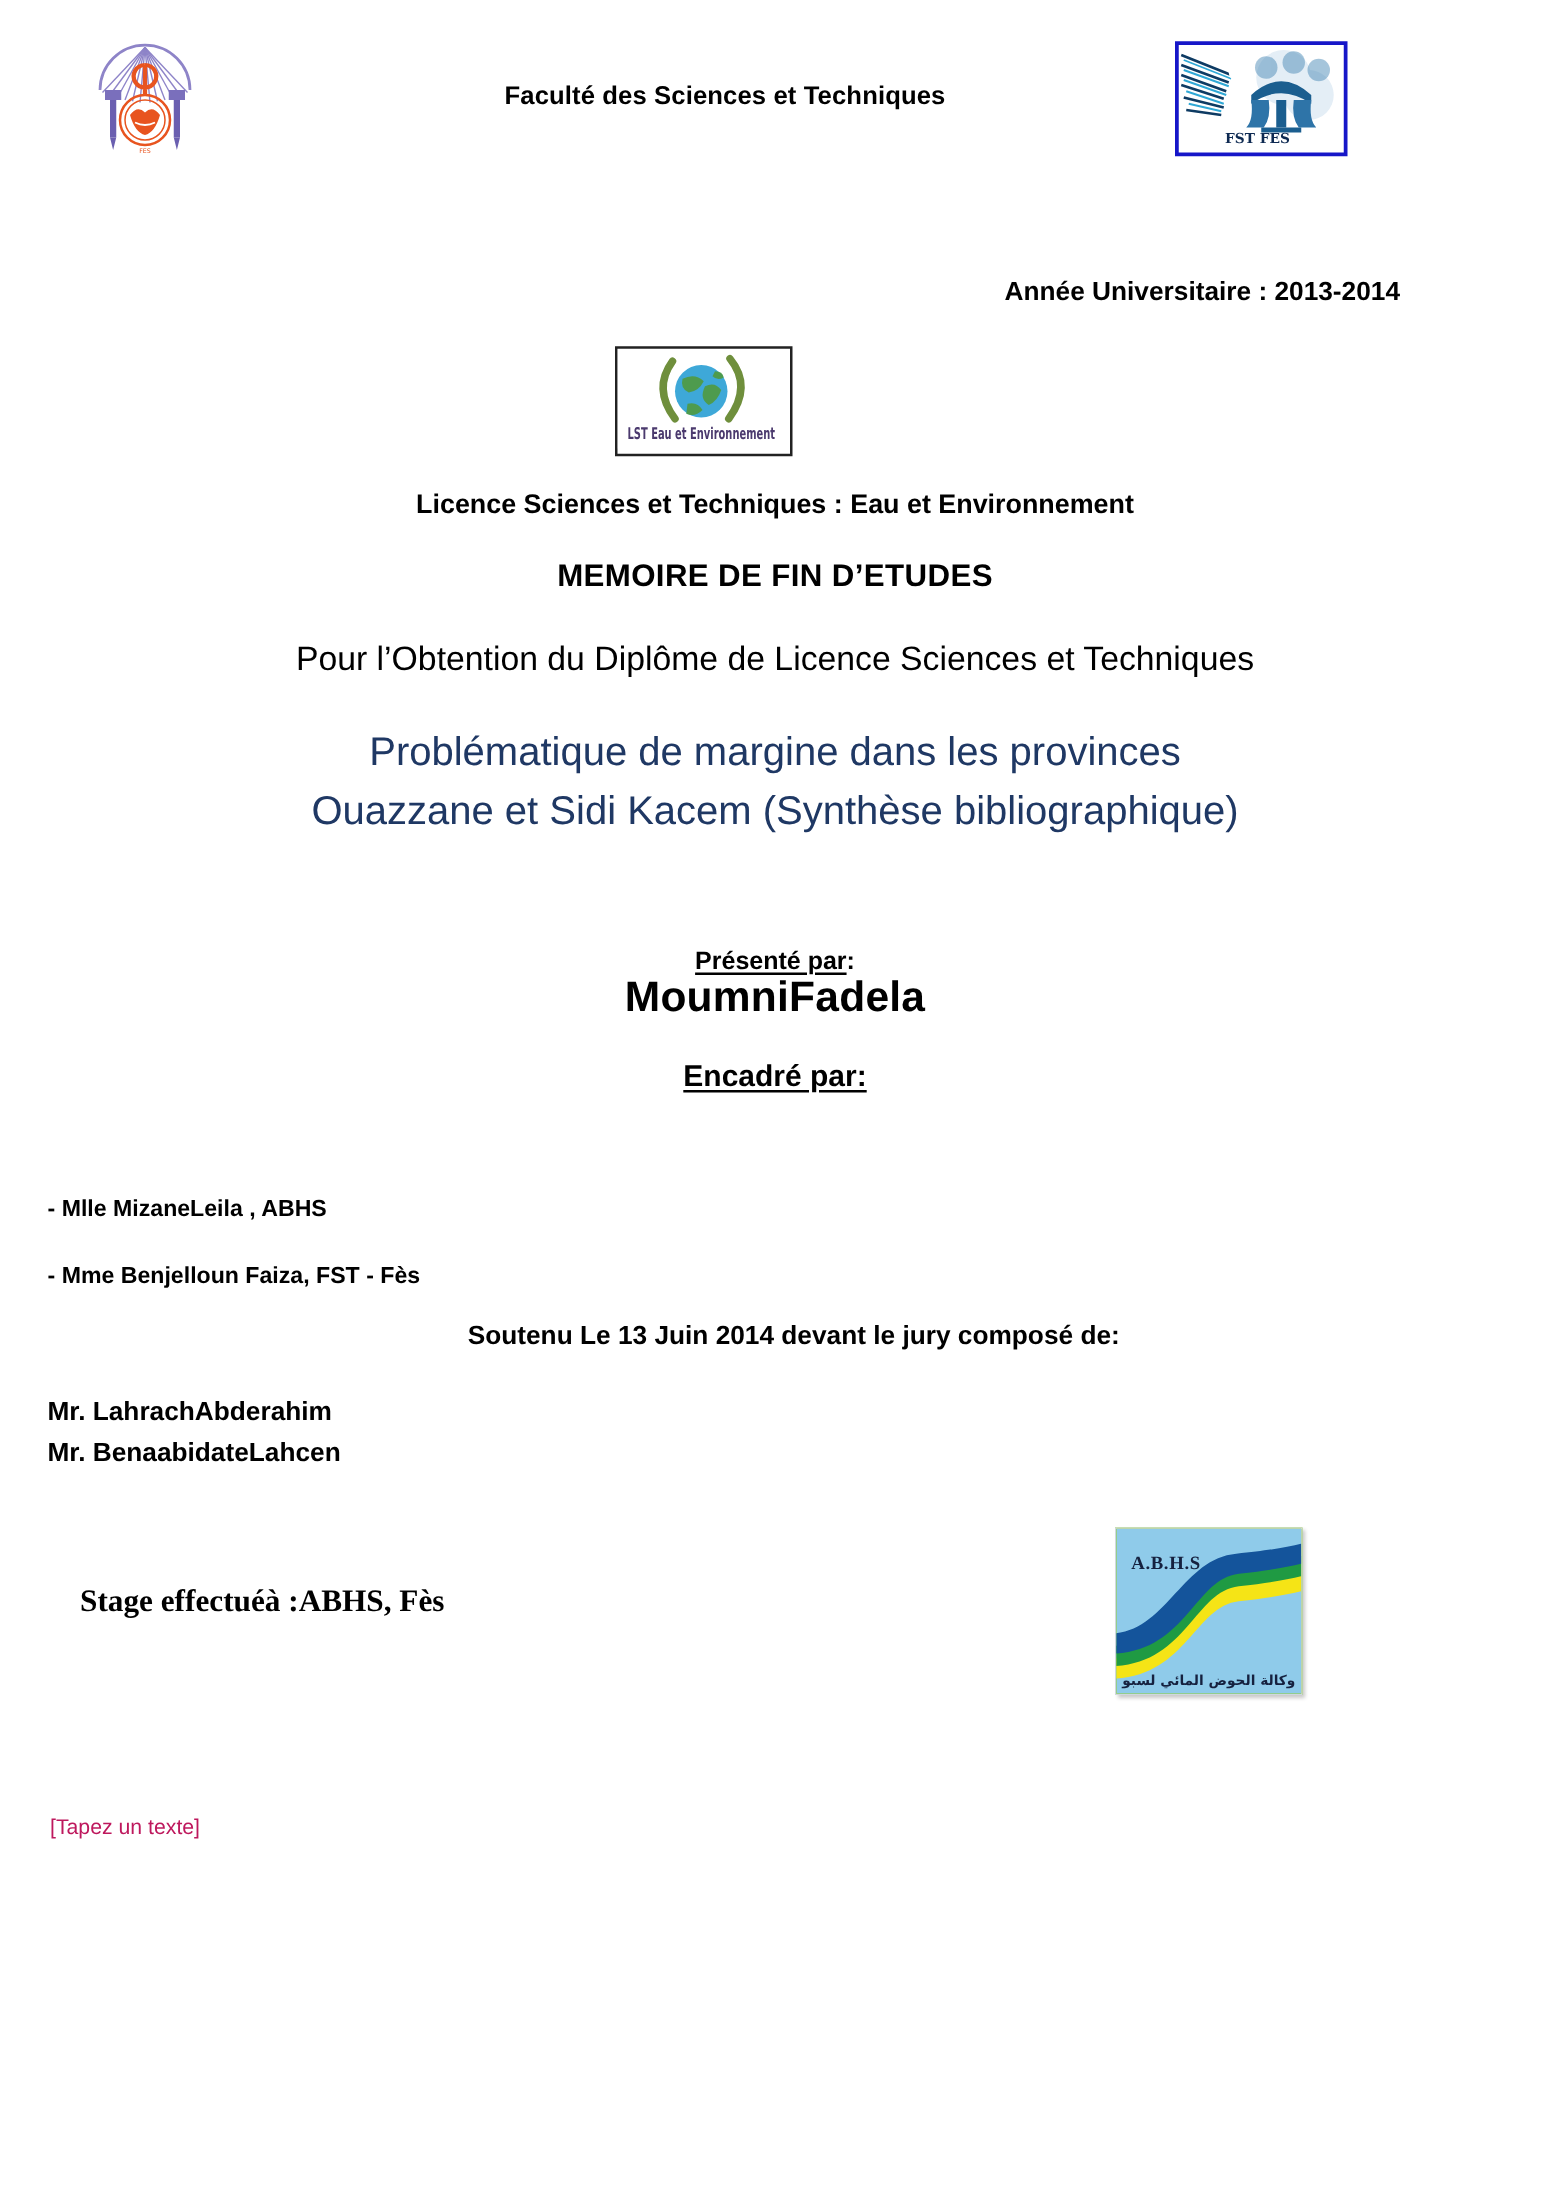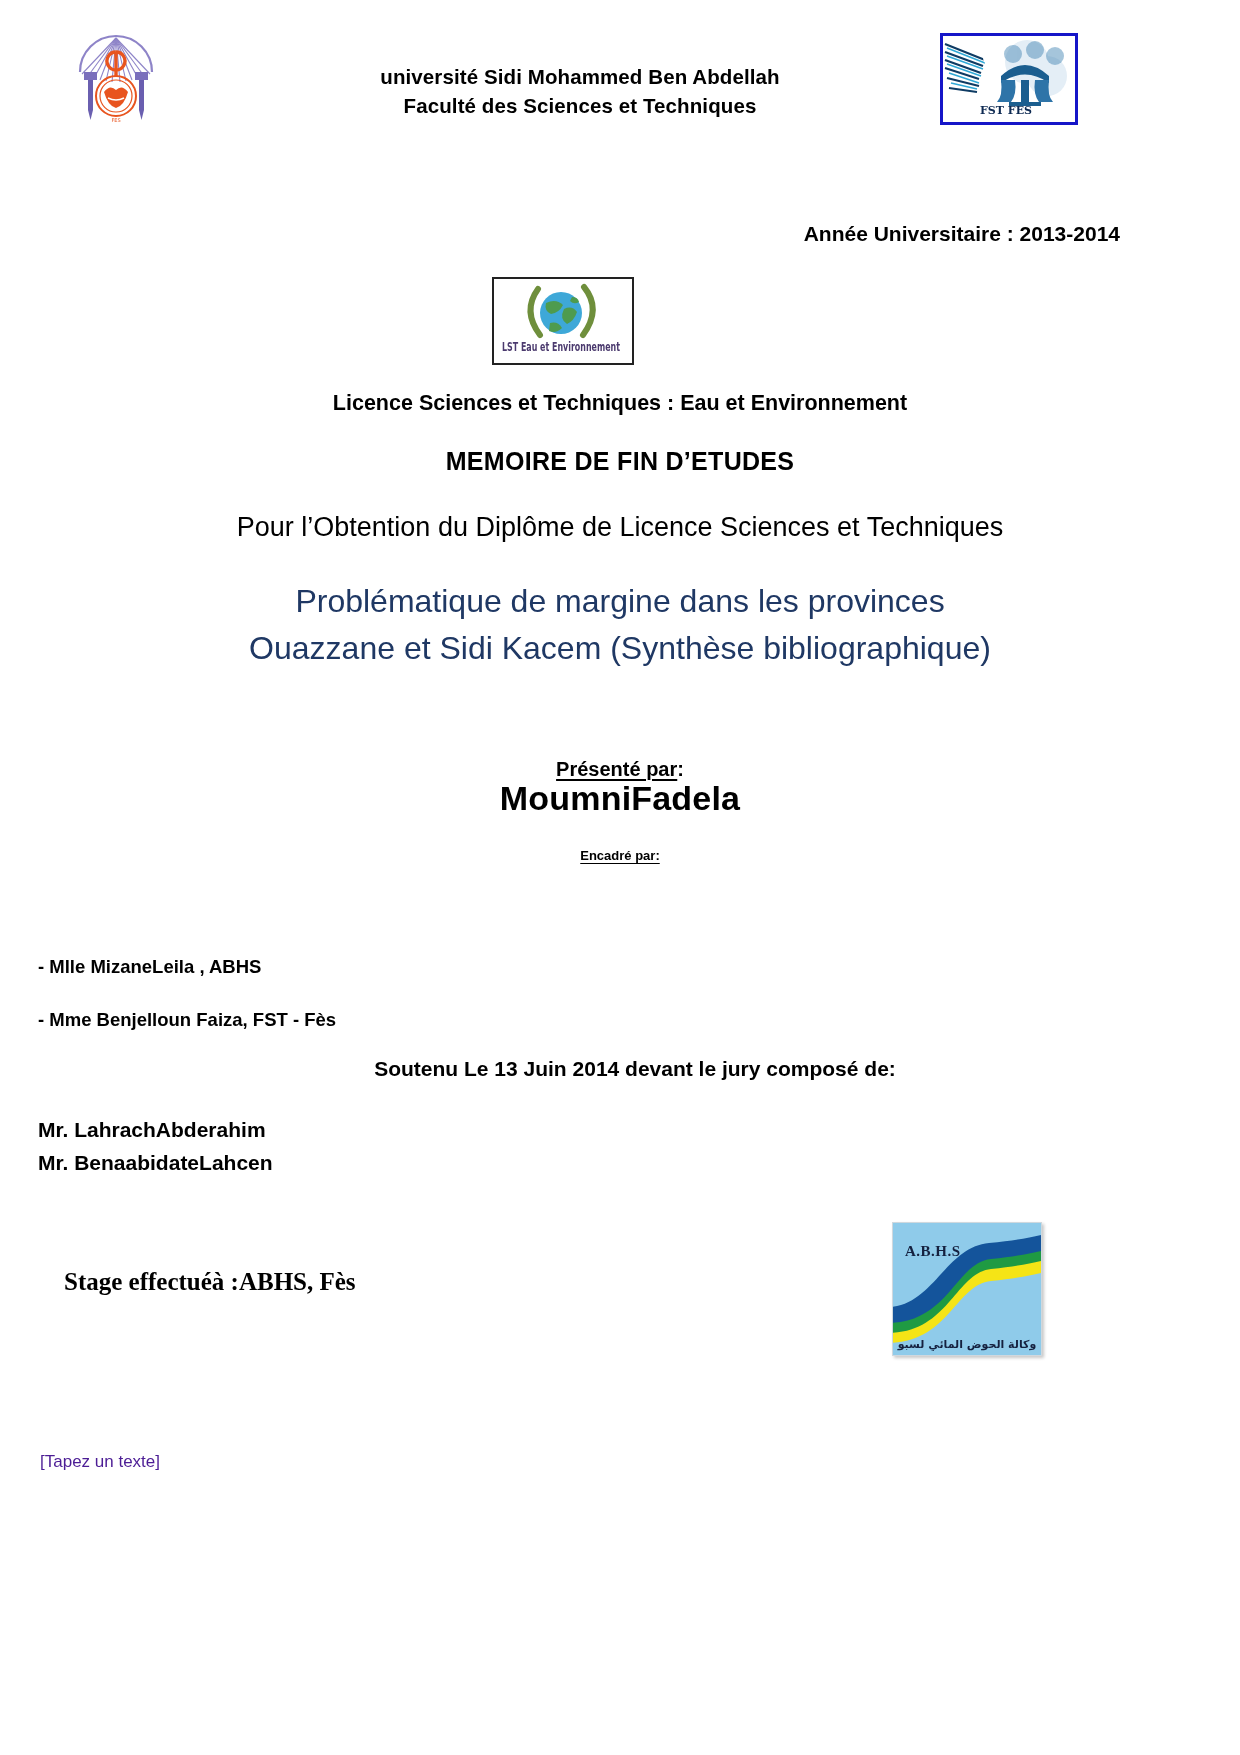--- a/index.html
+++ b/index.html
@@ -135,21 +135,21 @@
     text-underline-offset: 3px;
   }
   .author-name {
     top: 779px;
     font-size: 34px;
     font-weight: bold;
     letter-spacing: 0.2px;
   }
   .encadre-label {
     top: 848px;
-    font-size: 13px;
+    font-size: 24px;
     font-weight: bold;
   }
   .encadre-label .u {
     text-decoration: underline;
     text-underline-offset: 3px;
   }
   .jury-intro {
     top: 1057px;
     font-size: 21px;
     font-weight: bold;
@@ -221,21 +221,21 @@
     direction: rtl;
     z-index: 4;
   }
 
   
   .footer-note {
     position: absolute;
     left: 40px;
     top: 1452px;
     font-size: 17px;
-    color: #4c1d95;
+    color: #be185d;
   }
 </style>
 </head>
 <body>
 
 <div class="page">
 
   <div class="header-band">
 
     <div class="usmba-logo">
@@ -264,21 +264,20 @@
         <path d="M54 30 a9 9 0 1 1 -0.1 0 M54 30 L54 54" stroke="#E8541F" stroke-width="3.4" fill="none"></path>
         <circle cx="54" cy="74" r="20" fill="none" stroke="#E8541F" stroke-width="2"></circle>
         <circle cx="54" cy="74" r="16" fill="none" stroke="#E8541F" stroke-width="1.2"></circle>
         <path d="M42 70 q6 -8 12 -2 q6 -6 12 2 q-4 14 -12 16 q-8 -2 -12 -16 Z" fill="#E8541F"></path>
         <path d="M46 76 q8 4 16 0" stroke="#ffffff" stroke-width="1.4" fill="none"></path>
         <text x="54" y="100" font-family="DejaVu Sans, sans-serif" font-size="5" fill="#E8541F" text-anchor="middle">FES</text>
       </svg>
     </div>
 
     <div class="header-center">
-      <div class="header-line">université Sidi Mohammed Ben Abdellah</div>
       <div class="header-line">Faculté des Sciences et Techniques</div>
     </div>
 
     <div class="fst-logo">
       <svg viewBox="0 0 126 80" width="126" height="80" aria-hidden="true">
         <rect x="0" y="0" width="126" height="80" fill="#ffffff"></rect>
         <g fill="#E4EEF6">
           <circle cx="84" cy="26" r="22"></circle>
           <circle cx="104" cy="40" r="20"></circle>
         </g>

